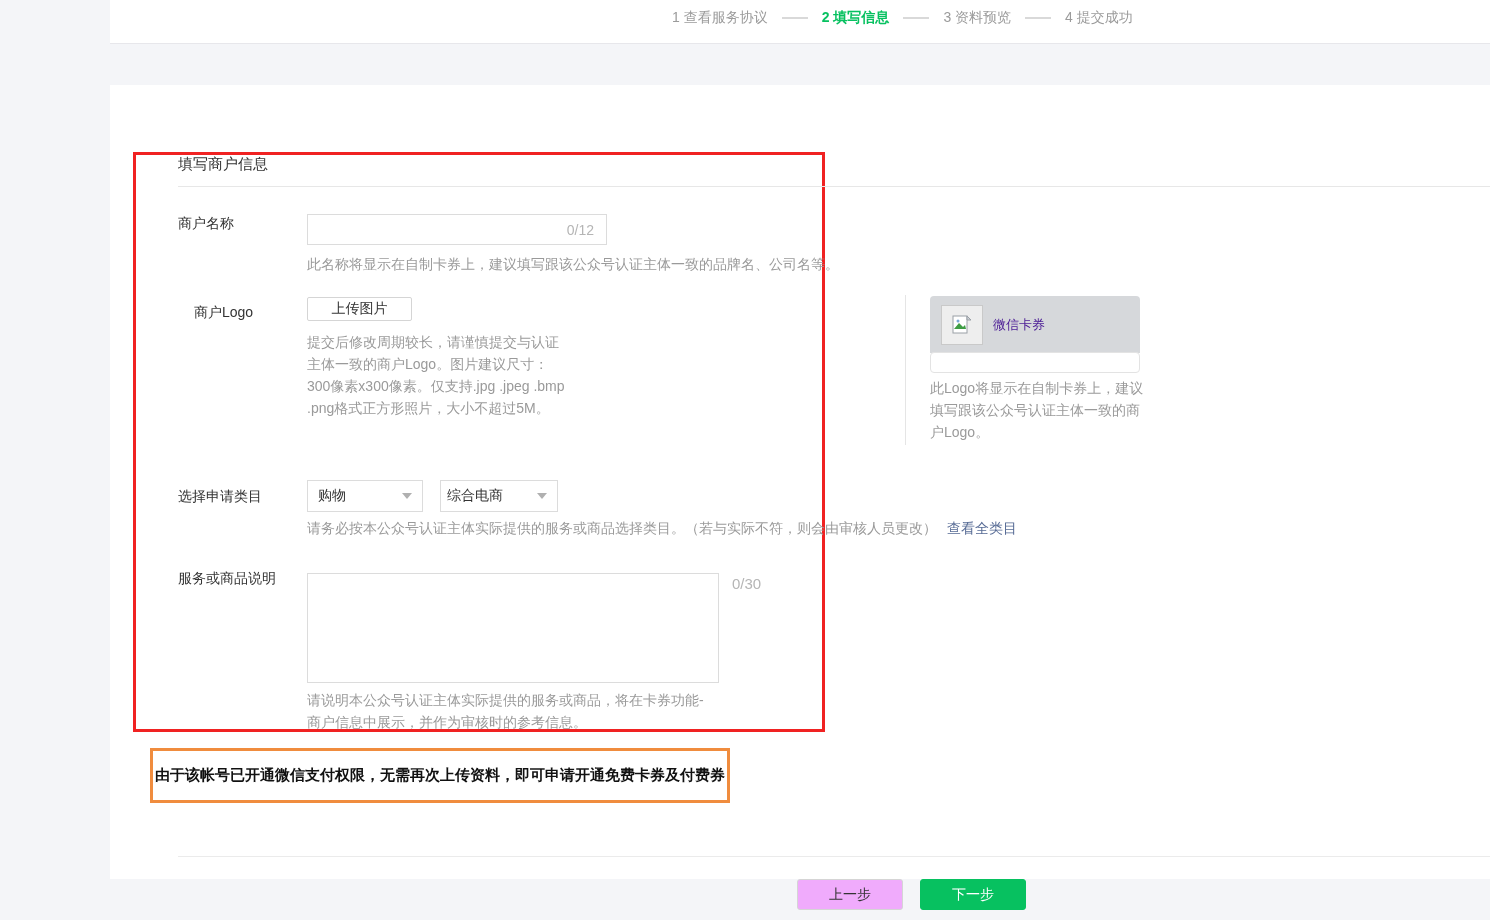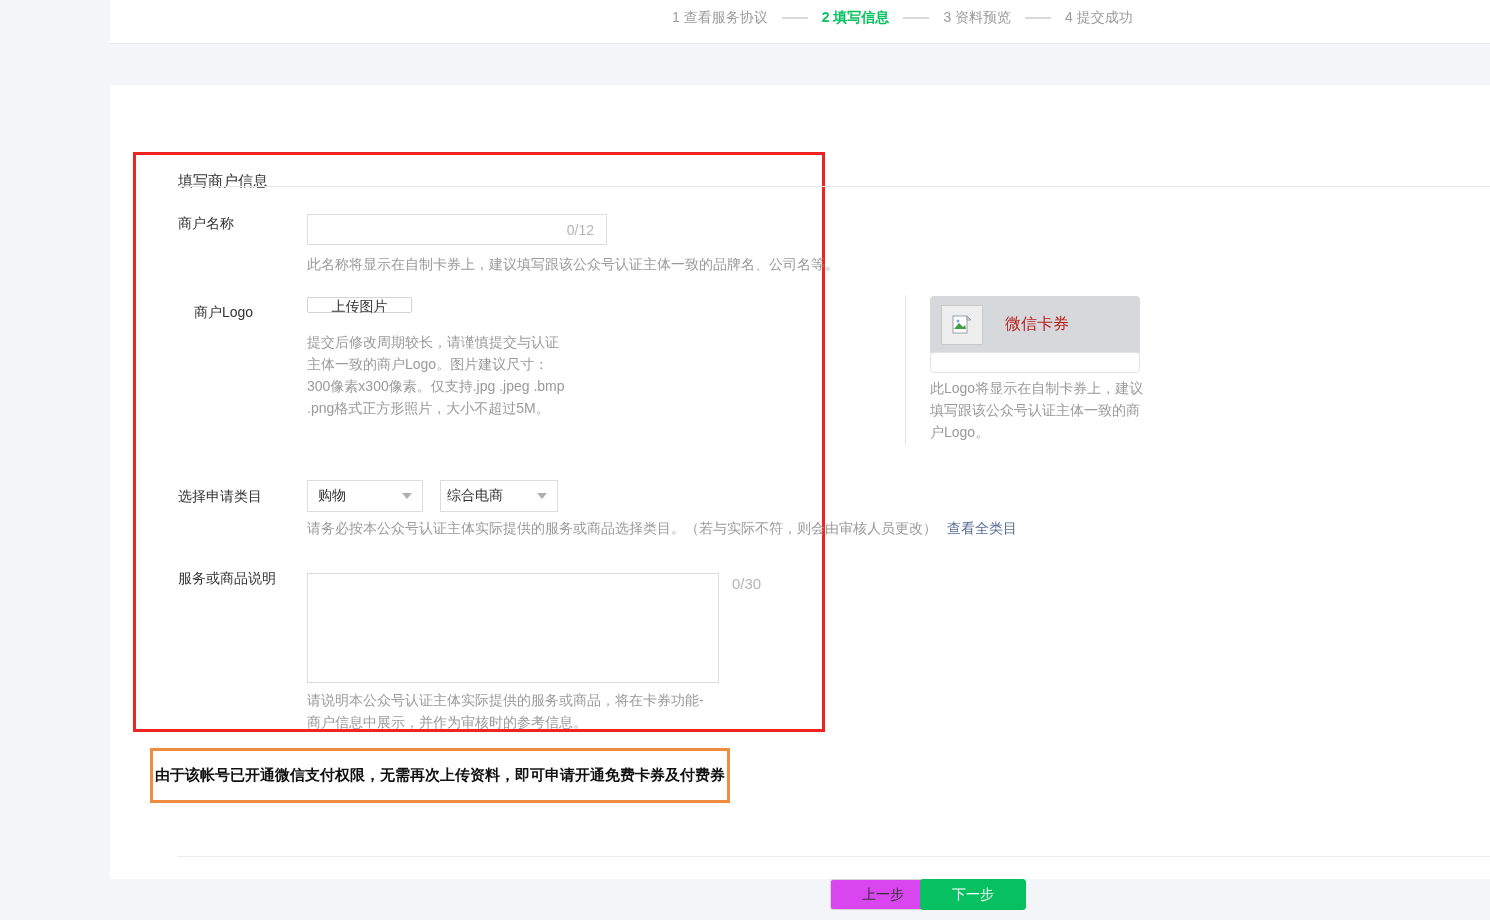--- a/index.html
+++ b/index.html
@@ -48,39 +48,39 @@
     border:3px solid #f02222;
     pointer-events:none;
   }
   
   .orange-box {
     left:40px; top:663px; width:580px; height:55px;
     border:3px solid #f08c3e;
     display:flex; align-items:center; justify-content:center;
   }
   .orange-box span { font-weight:bold; font-size:15px; color:#111; }
-  .section-title { left:68px; top:70px; font-size:15px; color:#333;margin-top:17px; }
+  .section-title { left:68px; top:70px; font-size:15px; color:#333; }
   .section-divider { left:68px; right:0; top:101px; height:1px; background:#e7e7e7; }
   .field-label { font-size:14px; color:#333; }
   .help-text { font-size:14px; color:#9a9a9a; line-height:22px; }
   
   .text-input {
     left:197px; top:129px; width:300px; height:31px;
     border:1px solid #dcdcdc;
     background:#fff;
     display:flex; align-items:center;
     padding:0 12px;
   }
   .text-input input {
     border:none; outline:none; flex:1; min-width:0;
     font-family:inherit; font-size:14px; color:#333; background:transparent;
   }
   .char-counter { color:#b5b5b5; font-size:14px; }
   .upload-btn {
-    left:197px; top:212px; width:105px; height:16px;
+    left:197px; top:212px; width:105px; height:24px;
     background:#fff;
     border:1px solid #d5d5d5;
     border-radius:2px;
     font-size:14px; color:#333;
     cursor:pointer;
     font-family:inherit;
   }
   .select-box {
     top:395px; height:32px;
     border:1px solid #dcdcdc;
@@ -117,38 +117,38 @@
     border-radius:4px 4px 0 0;
     display:flex; align-items:center;
   }
   .logo-placeholder {
     width:42px; height:40px;
     margin-left:11px;
     background:#eeeeee;
     border:1px solid #c9c9c9;
     display:flex; align-items:center; justify-content:center;
   }
-  .preview-card-title { color:#b91c1c; font-size:16px; margin-left:22px; }
+  .preview-card-title { color:#4c1d95; font-size:13px; margin-left:10px; }
   .preview-card-bottom {
     left:820px; top:267px; width:210px; height:21px;
     background:#ffffff;
     border:1px solid #e3e3e3;
     border-radius:4px;
   }
   .preview-help { left:820px; top:292px; width:220px; }
   
   .footer-divider { left:68px; right:0; top:771px; height:1px; background:#ebebeb; }
   .btn {
     top:794px; height:31px; width:106px;
     border-radius:3px;
     font-size:14px;
     cursor:pointer;
     font-family:inherit;
   }
-  .btn-prev { left:720px; background:#d946ef; border:1px solid #d5d5d5; color:#333; }
+  .btn-prev { left:687px; background:#f0abfc; border:1px solid #d5d5d5; color:#333; }
   .btn-next { left:810px; background:#07c160; border:1px solid #07c160; color:#fff; }
 </style>
 </head>
 <body>
 
 <div class="topbar">
   <div class="stepper">
     <span class="step">1 查看服务协议</span>
     <span class="step-dash"></span>
     <span class="step active">2 填写信息</span>

